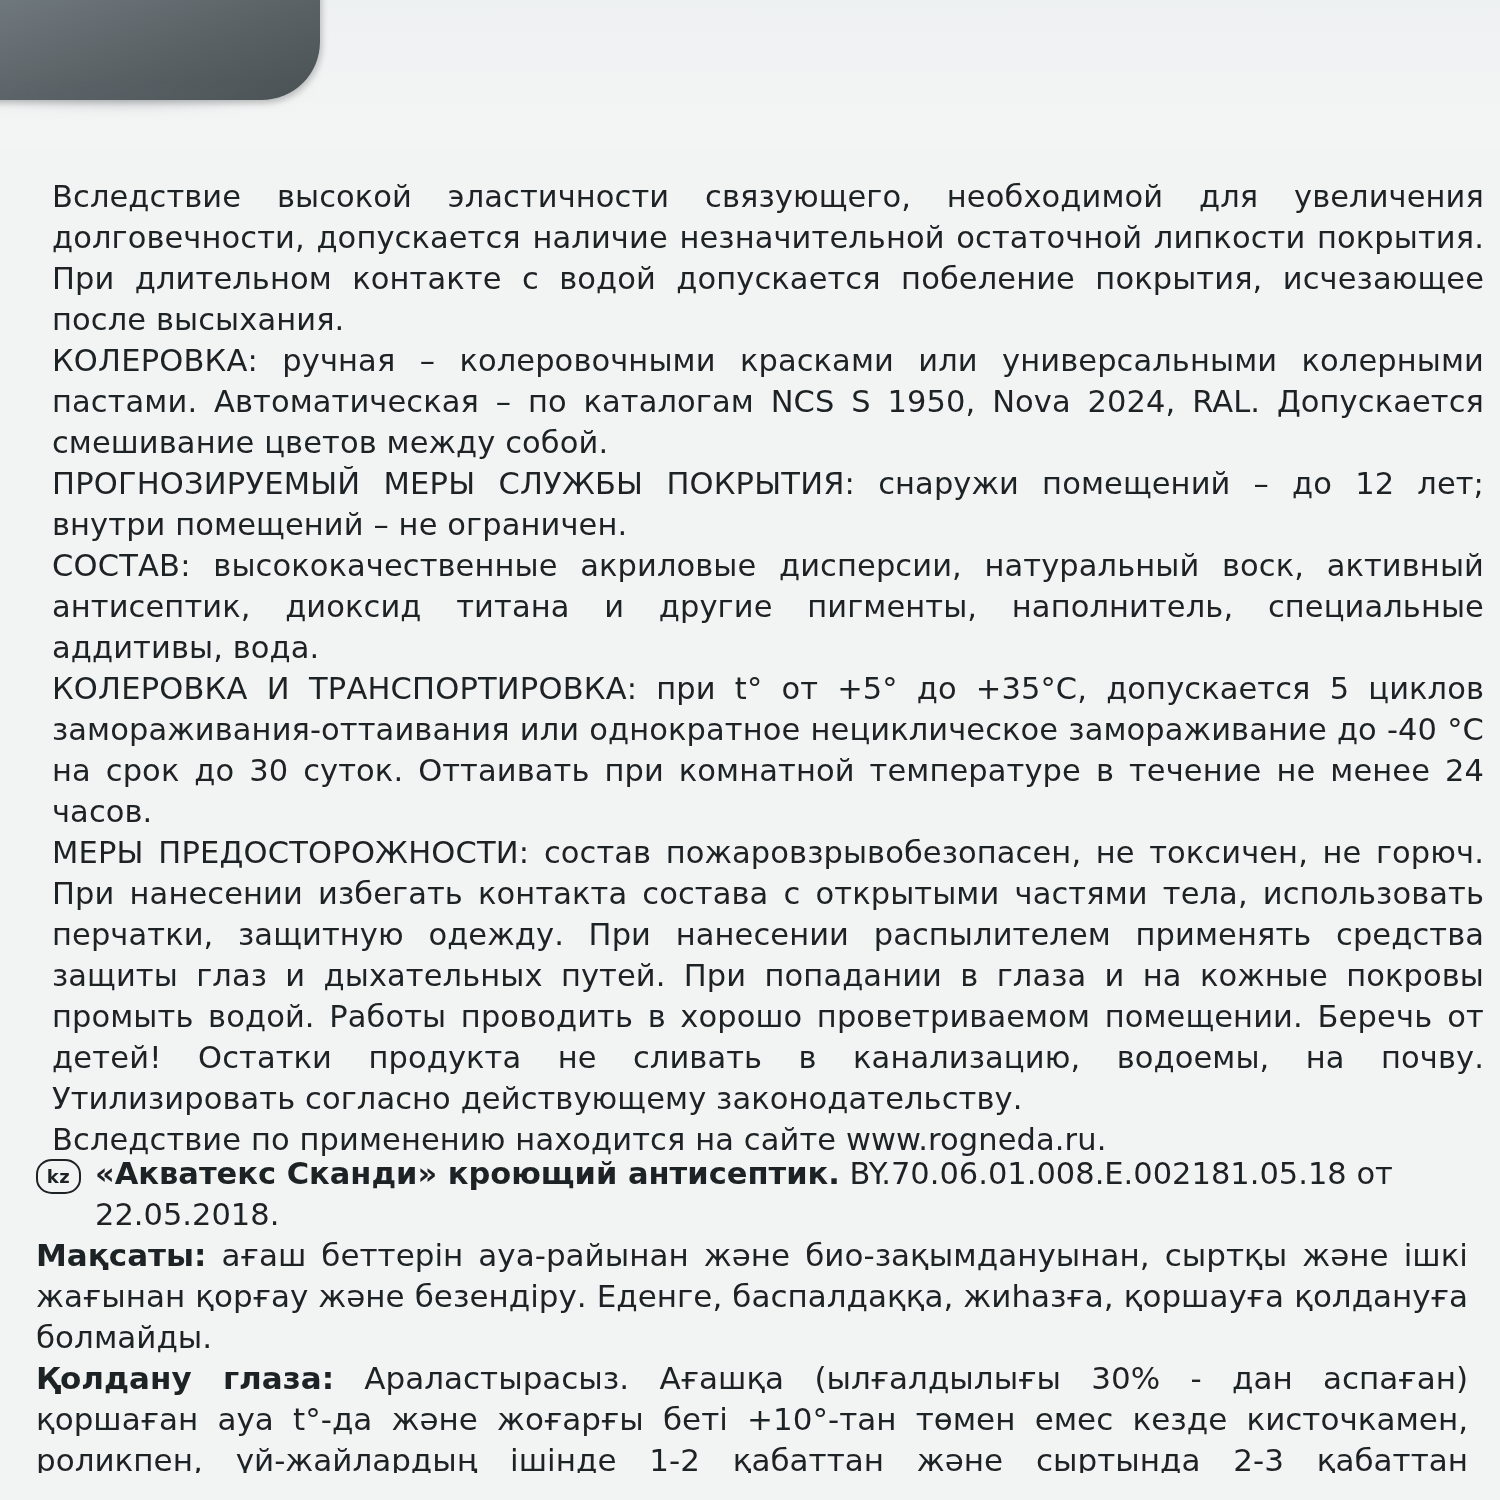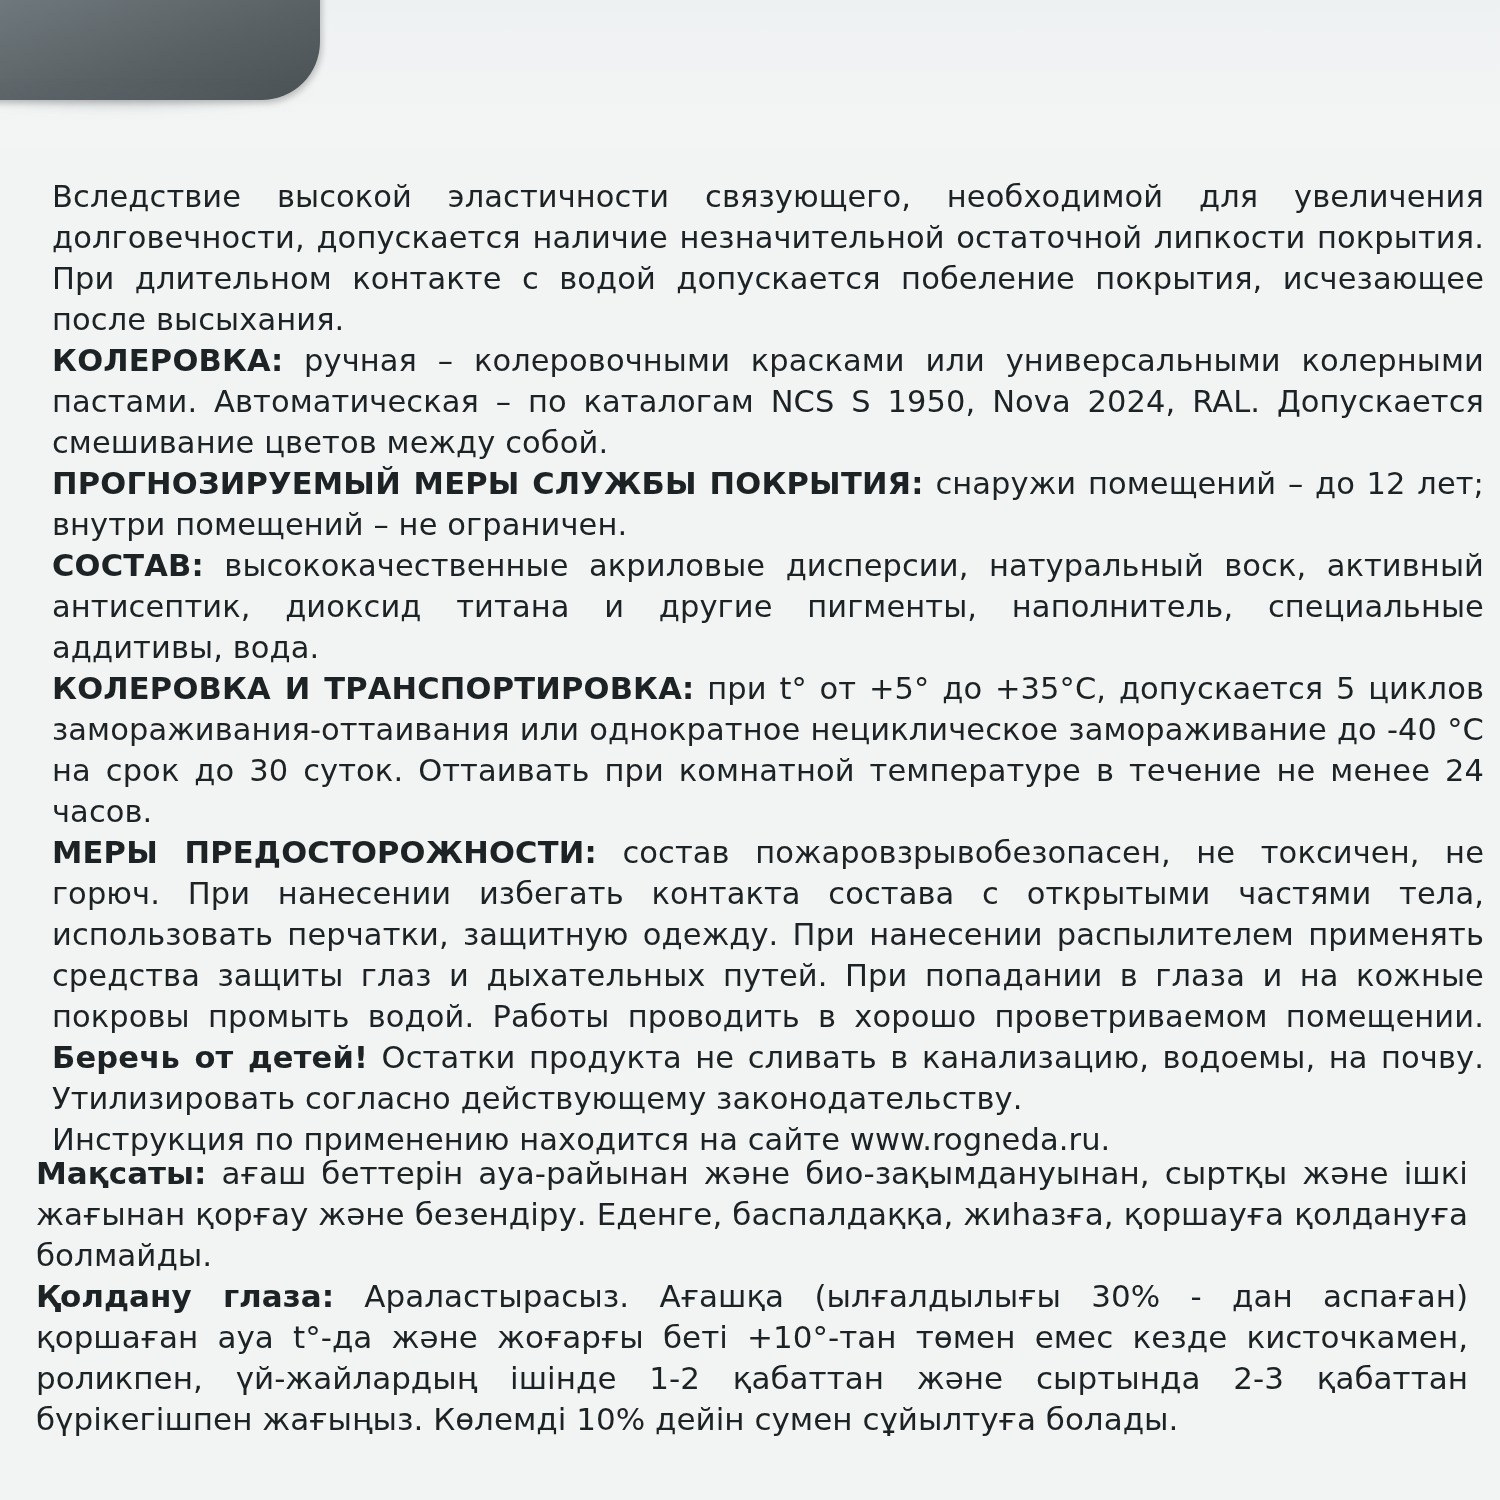--- a/index.html
+++ b/index.html
@@ -57,21 +57,21 @@
   p.para {
     margin: 0 0 0 0;
     font-size: 30.5px;
     line-height: 41px;
     text-align: justify;
     text-justify: inter-word;
     letter-spacing: 0.1px;
   }
   p.para.last-left { text-align: left; }
   b.hdr {
-    font-weight: bold;
+    font-weight: normal;
     letter-spacing: 0.2px;
   }
   .ru-block p.para { margin-bottom: 0px; }
 
   
   .kz-block {
     position: absolute;
     top: 1153px;
     left: 36px;
     width: 1432px;
@@ -132,21 +132,25 @@
   <p class="para"><b class="hdr">КОЛЕРОВКА:</b><span> ручная – колеровочными красками или универсальными колерными пастами. Автоматическая – по каталогам NCS S 1950, Nova 2024, RAL. Допускается смешивание цветов между собой.</span></p>
 
   <p class="para"><b class="hdr">ПРОГНОЗИРУЕМЫЙ МЕРЫ СЛУЖБЫ ПОКРЫТИЯ:</b><span> снаружи помещений – до 12 лет; внутри помещений – не ограничен.</span></p>
 
   <p class="para"><b class="hdr">СОСТАВ:</b><span> высококачественные акриловые дисперсии, натуральный воск, активный антисептик, диоксид титана и другие пигменты, наполнитель, специальные аддитивы, вода.</span></p>
 
   <p class="para"><b class="hdr">КОЛЕРОВКА И ТРАНСПОРТИРОВКА:</b><span> при t° от +5° до +35°С, допускается 5 циклов замораживания-оттаивания или однократное нециклическое замораживание до -40 °С на срок до 30 суток. Оттаивать при комнатной температуре в течение не менее 24 часов.</span></p>
 
   <p class="para"><b class="hdr">МЕРЫ ПРЕДОСТОРОЖНОСТИ:</b><span> состав пожаровзрывобезопасен, не токсичен, не горюч. При нанесении избегать контакта состава с открытыми частями тела, использовать перчатки, защитную одежду. При нанесении распылителем применять средства защиты глаз и дыхательных путей. При попадании в глаза и на кожные покровы промыть водой. Работы проводить в хорошо проветриваемом помещении. </span><b class="hdr">Беречь от детей!</b><span> Остатки продукта не сливать в канализацию, водоемы, на почву. Утилизировать согласно действующему законодательству.</span></p>
 
-  <p class="para last-left">Инструкция по применению находится на сайте www.rogneda.ru.</p>
+  <p class="para last-left">Вследствие по применению находится на сайте www.rogneda.ru.</p>
 </div>
 
 <div class="kz-block kz-clip">
+  <div class="kz-first-line">
+    <div class="kz-badge">kz</div>
+    <div class="kz-first-text"><span class="prodname">«Акватекс Сканди» кроющий антисептик.</span> <span>BY.70.06.01.008.Е.002181.05.18 от 22.05.2018.</span></div>
+  </div>
 
   <p class="kz-para small-gap"><span class="kz-bold">Мақсаты:</span><span> ағаш беттерін ауа-райынан және био-зақымдануынан, сыртқы және ішкі жағынан қорғау және безендіру. Еденге, баспалдаққа, жиһазға, қоршауға қолдануға болмайды.</span></p>
 
   <p class="kz-para"><span class="kz-bold">Қолдану глаза:</span><span> Араластырасыз. Ағашқа (ылғалдылығы 30% - дан аспаған) қоршаған ауа t°-да және жоғарғы беті +10°-тан төмен емес кезде кисточкамен, роликпен, үй-жайлардың ішінде 1-2 қабаттан және сыртында 2-3 қабаттан бүрікегішпен жағыңыз. Көлемді 10% дейін сумен сұйылтуға болады. </span></p>
 </div>
 
 </body></html>

